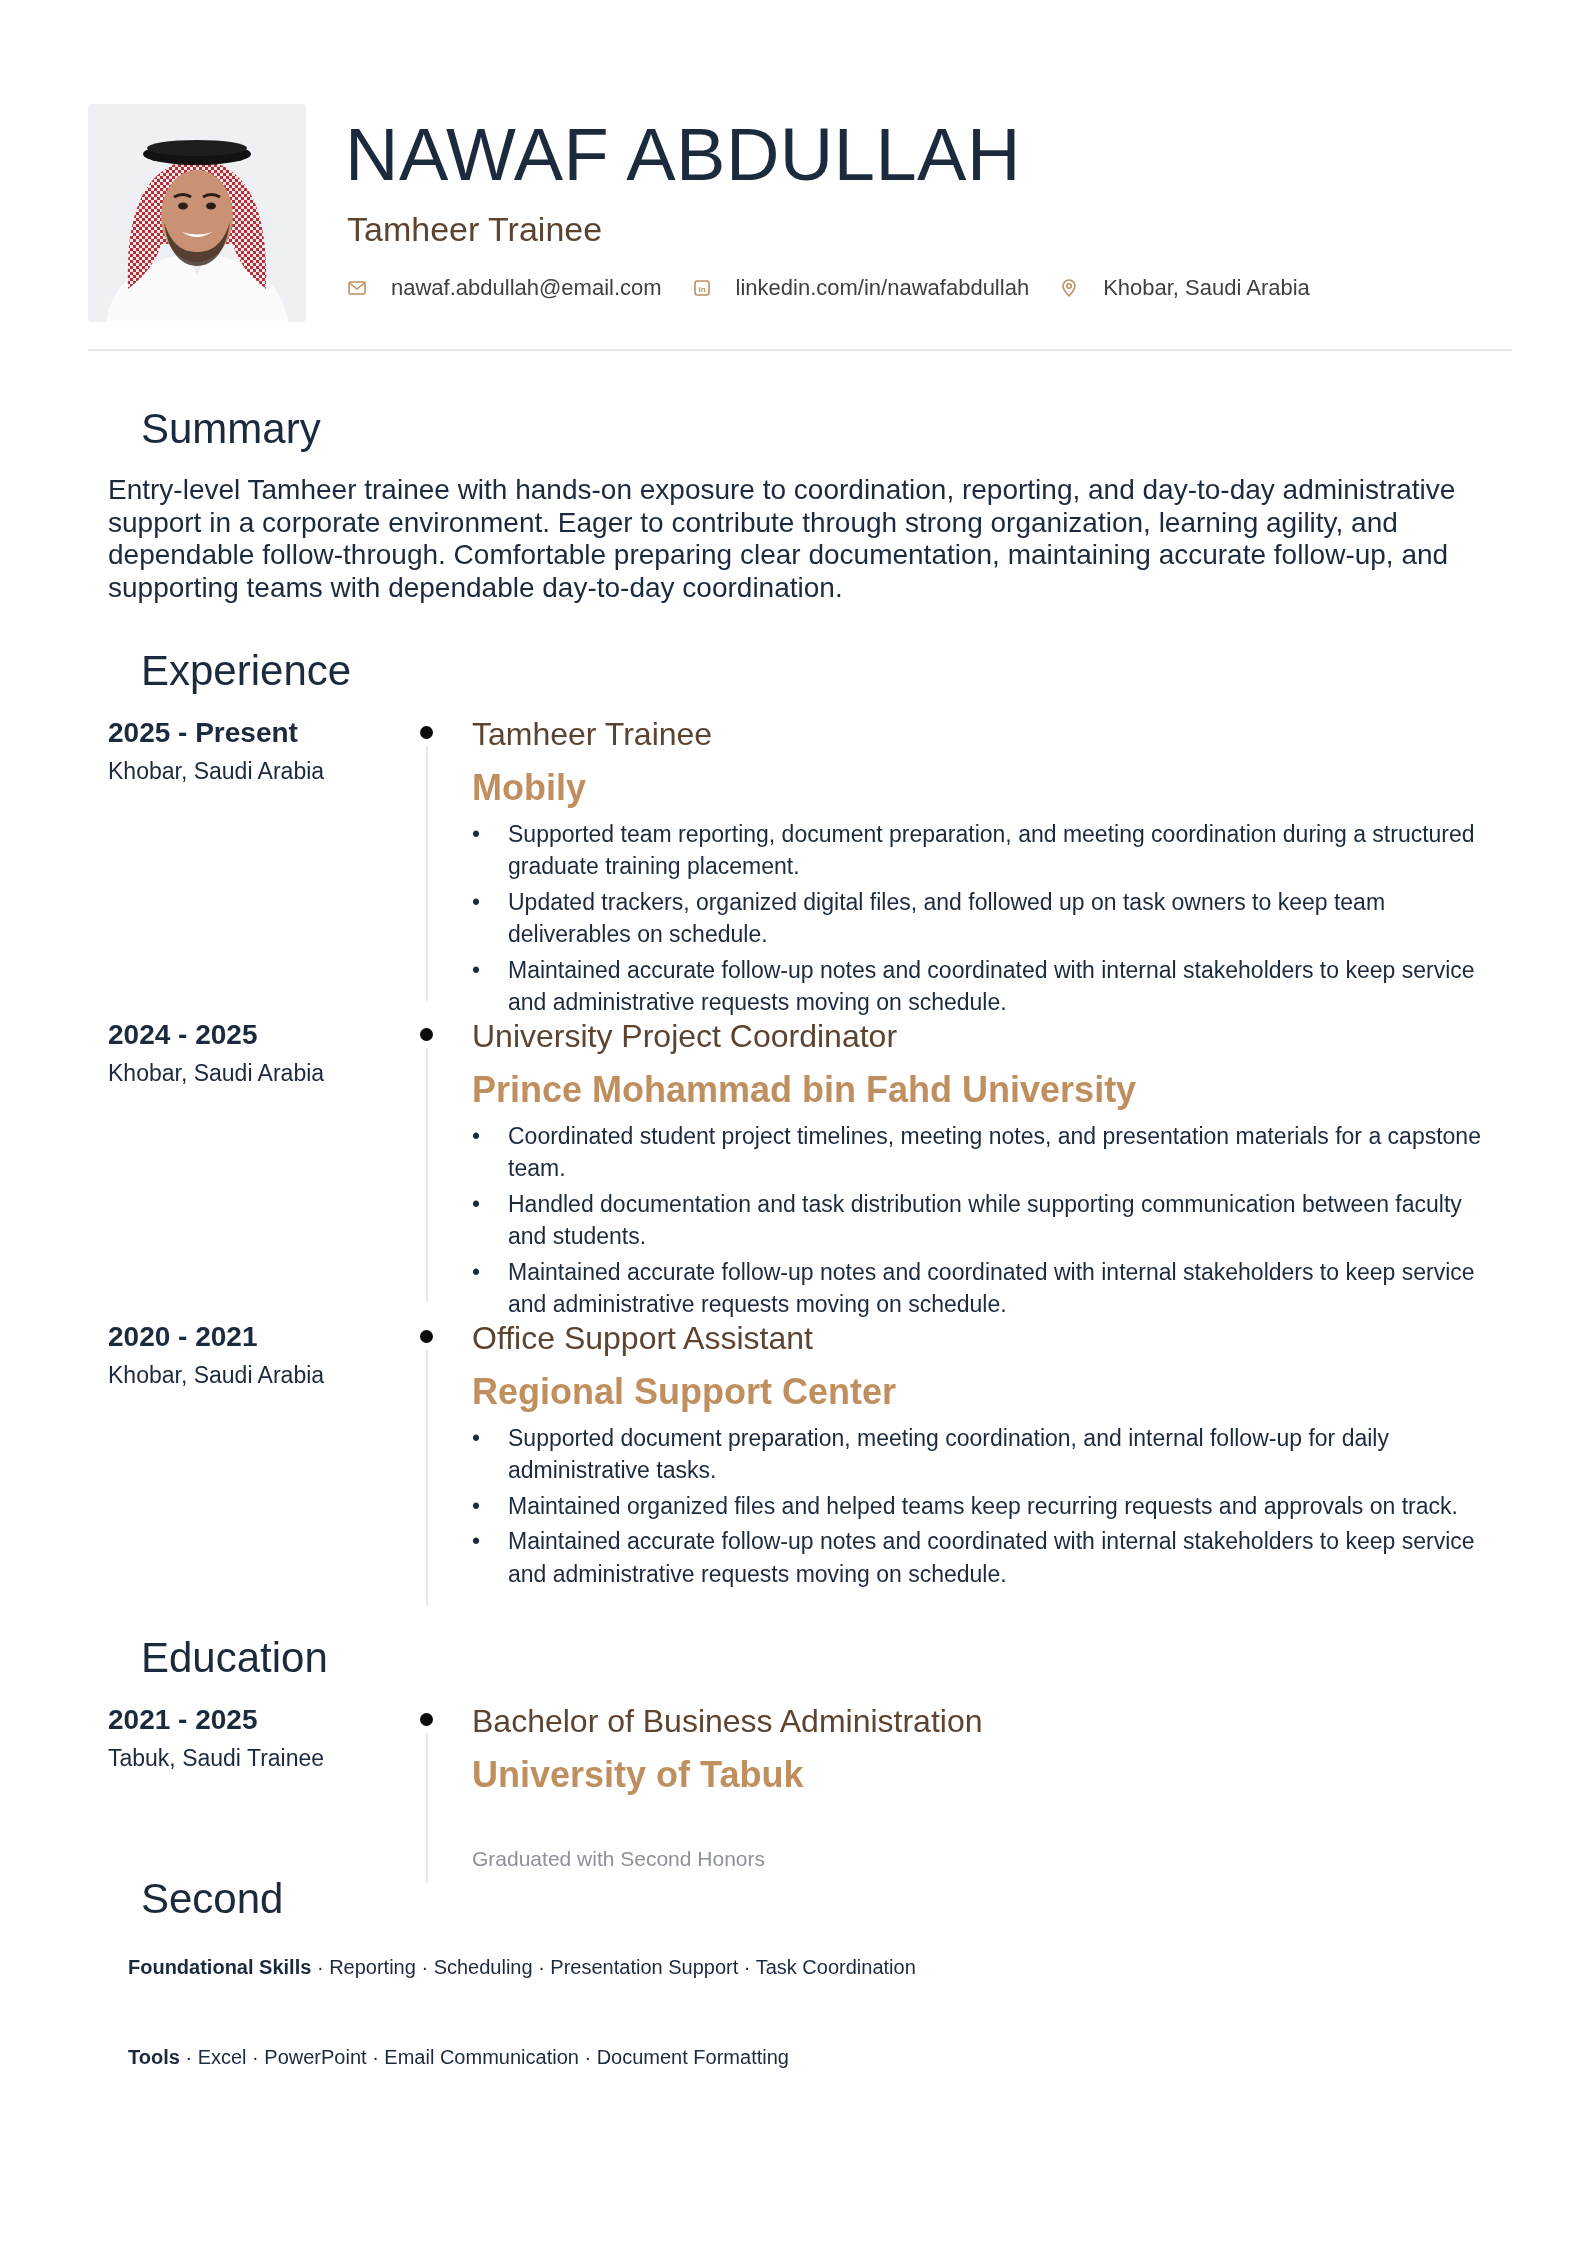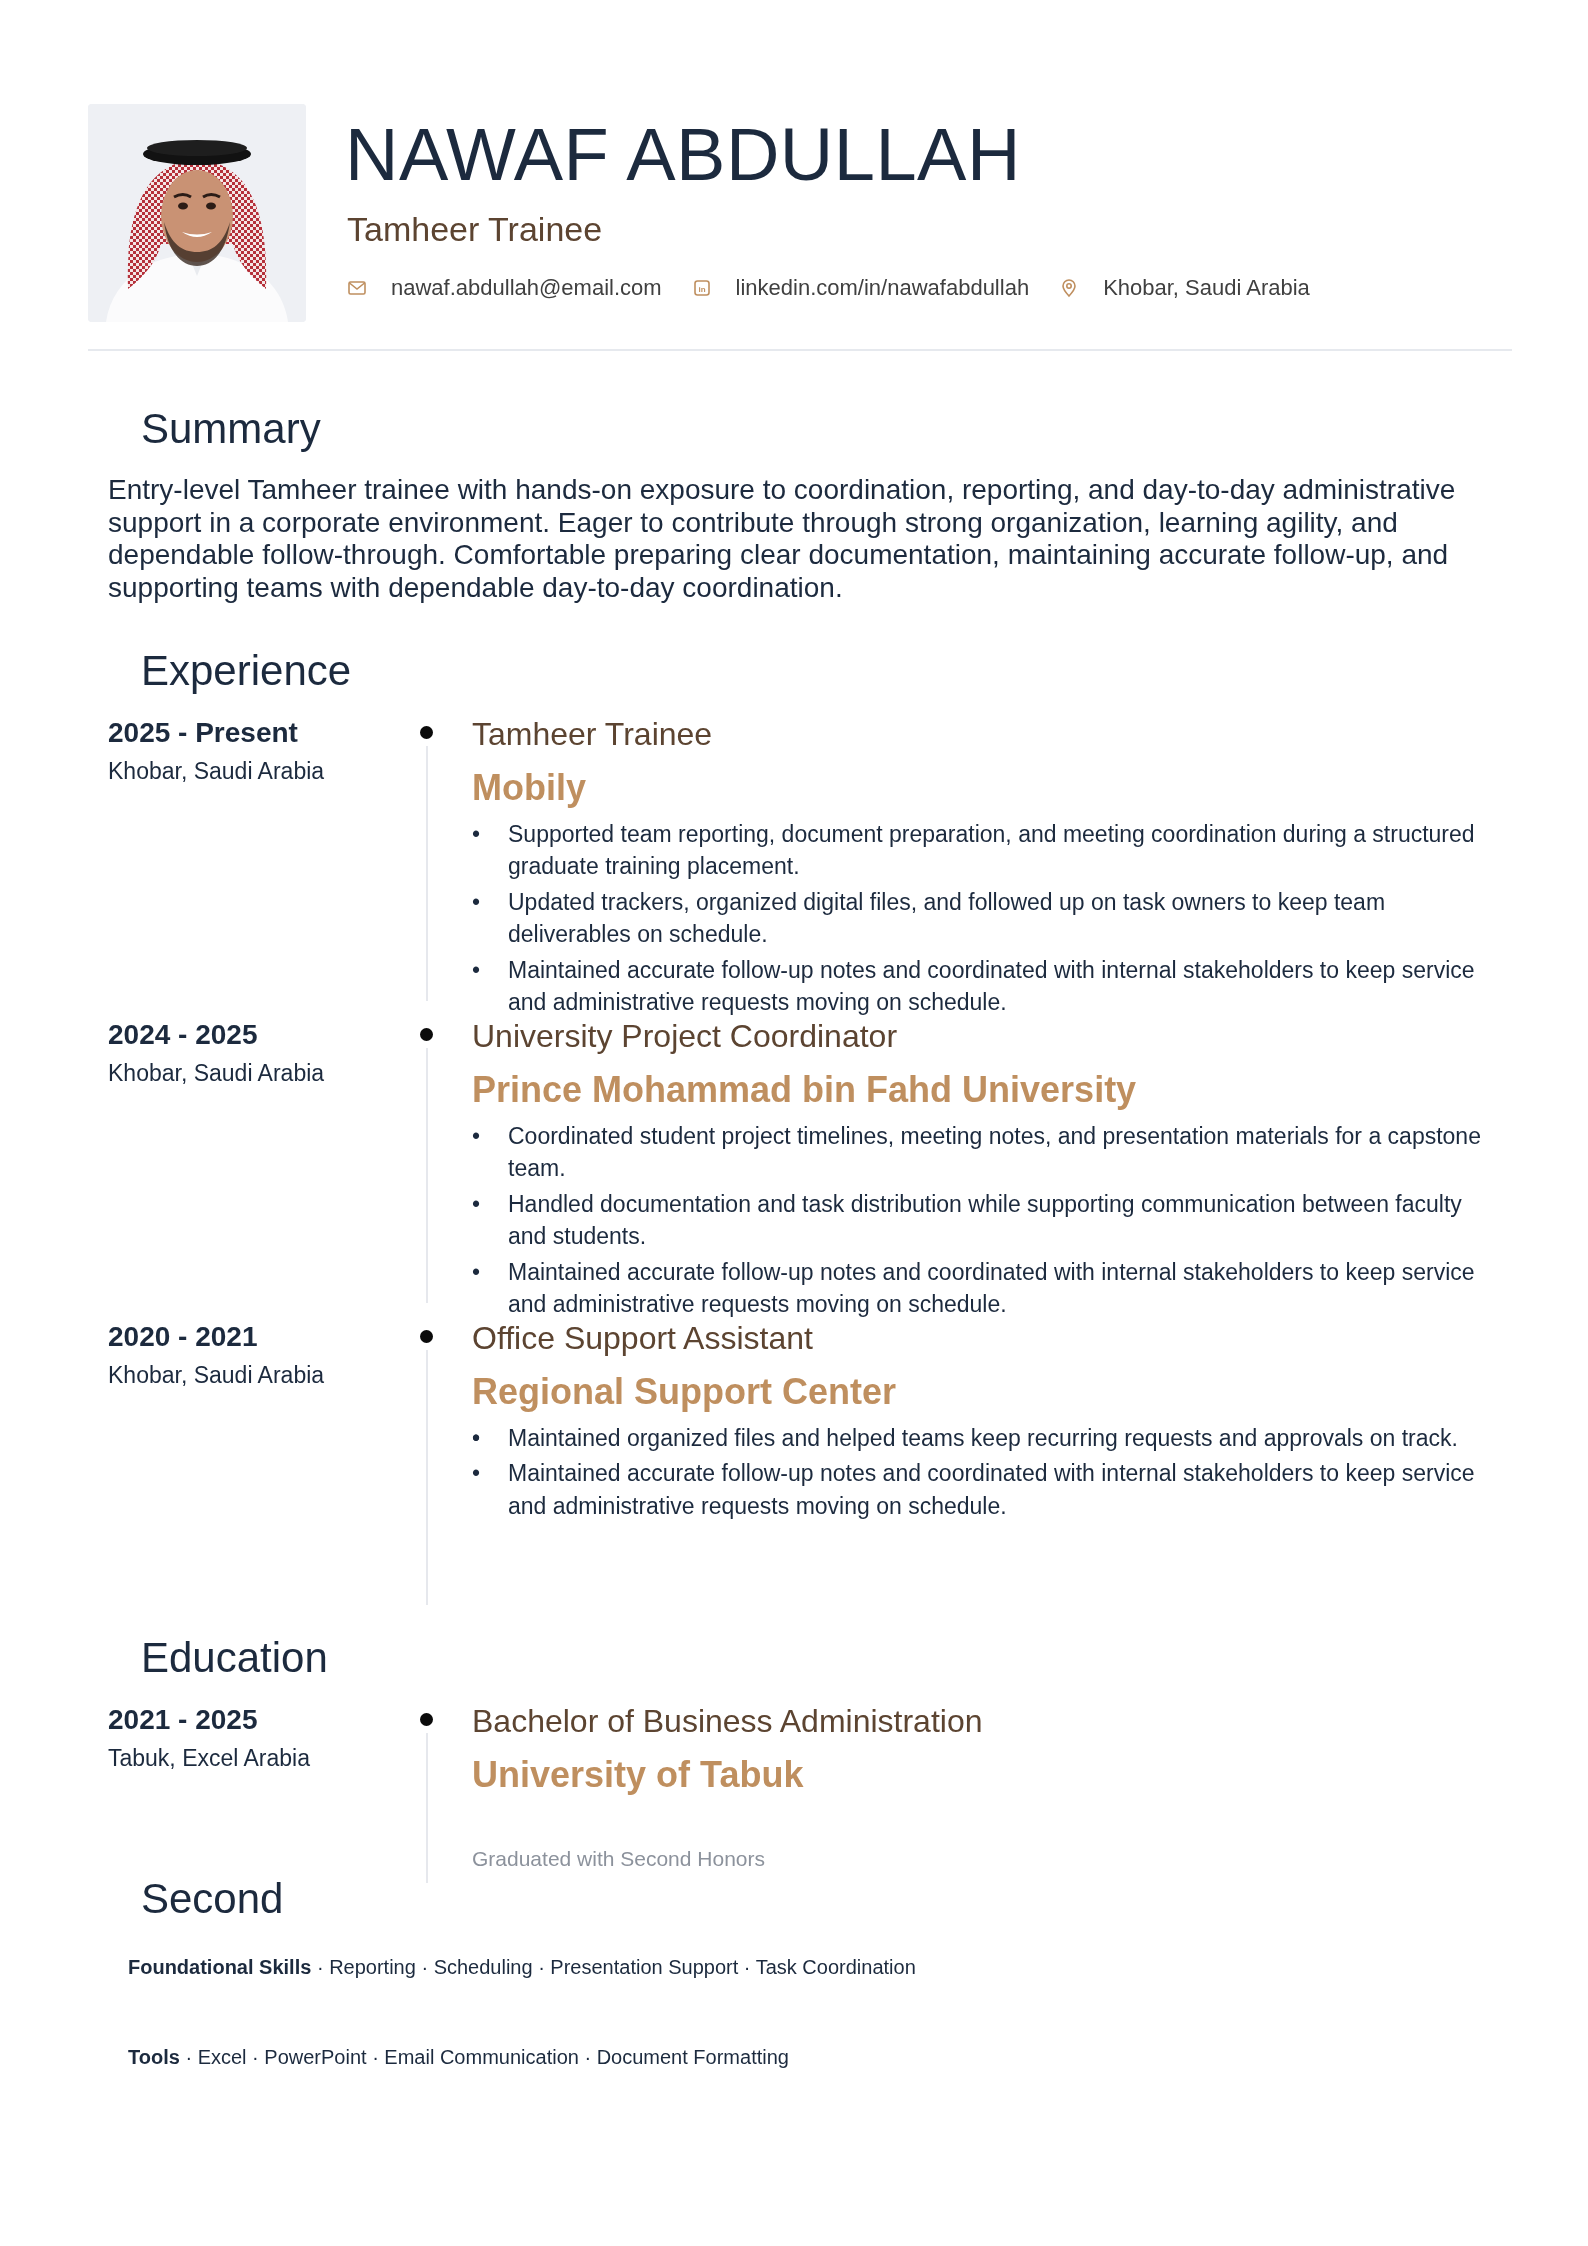--- a/index.html
+++ b/index.html
@@ -145,32 +145,32 @@
 
 <div class="entry" style="top:1320px;">
   <div class="date">2020 - 2021</div>
   <div class="loc">Khobar, Saudi Arabia</div>
   <div class="dot"></div>
   <div class="vline" style="height:255px;"></div>
   <div class="content">
     <div class="role">Office Support Assistant</div>
     <div class="org">Regional Support Center</div>
     <ul>
-      <li><span class="bullet">•</span></li>
+      <li><span class="bullet">•</span><span>Supported document preparation, meeting coordination, and internal follow-up for daily administrative tasks.</span></li>
       <li><span class="bullet">•</span><span>Maintained organized files and helped teams keep recurring requests and approvals on track.</span></li>
       <li><span class="bullet">•</span><span>Maintained accurate follow-up notes and coordinated with internal stakeholders to keep service and administrative requests moving on schedule.</span></li>
     </ul>
   </div>
 </div>
 
 <div class="section-title" style="top:1637px;">Education</div>
 
 <div class="entry" style="top:1703px;">
   <div class="date">2021 - 2025</div>
-  <div class="loc">Tabuk, Excel Arabia</div>
+  <div class="loc">Tabuk, Saudi Trainee</div>
   <div class="dot"></div>
   <div class="vline" style="height:150px;"></div>
   <div class="content">
     <div class="role">Bachelor of Business Administration</div>
     <div class="org">University of Tabuk</div>
     <div class="note">Graduated with Second Honors</div>
   </div>
 </div>
 
 <div class="section-title" style="top:1878px;">Second</div>

